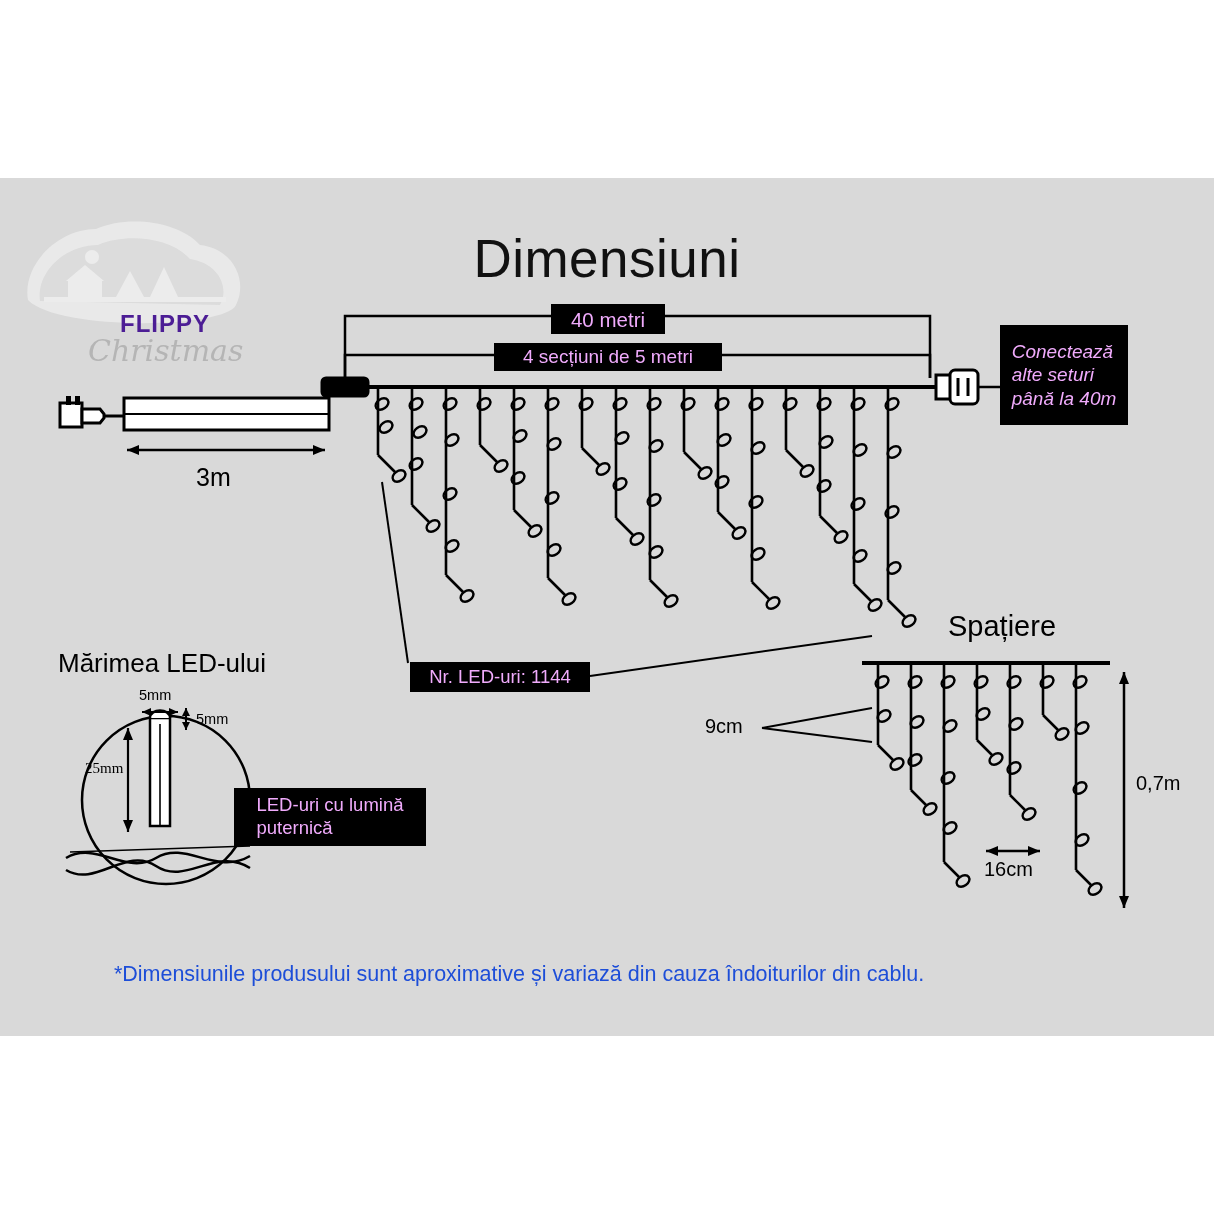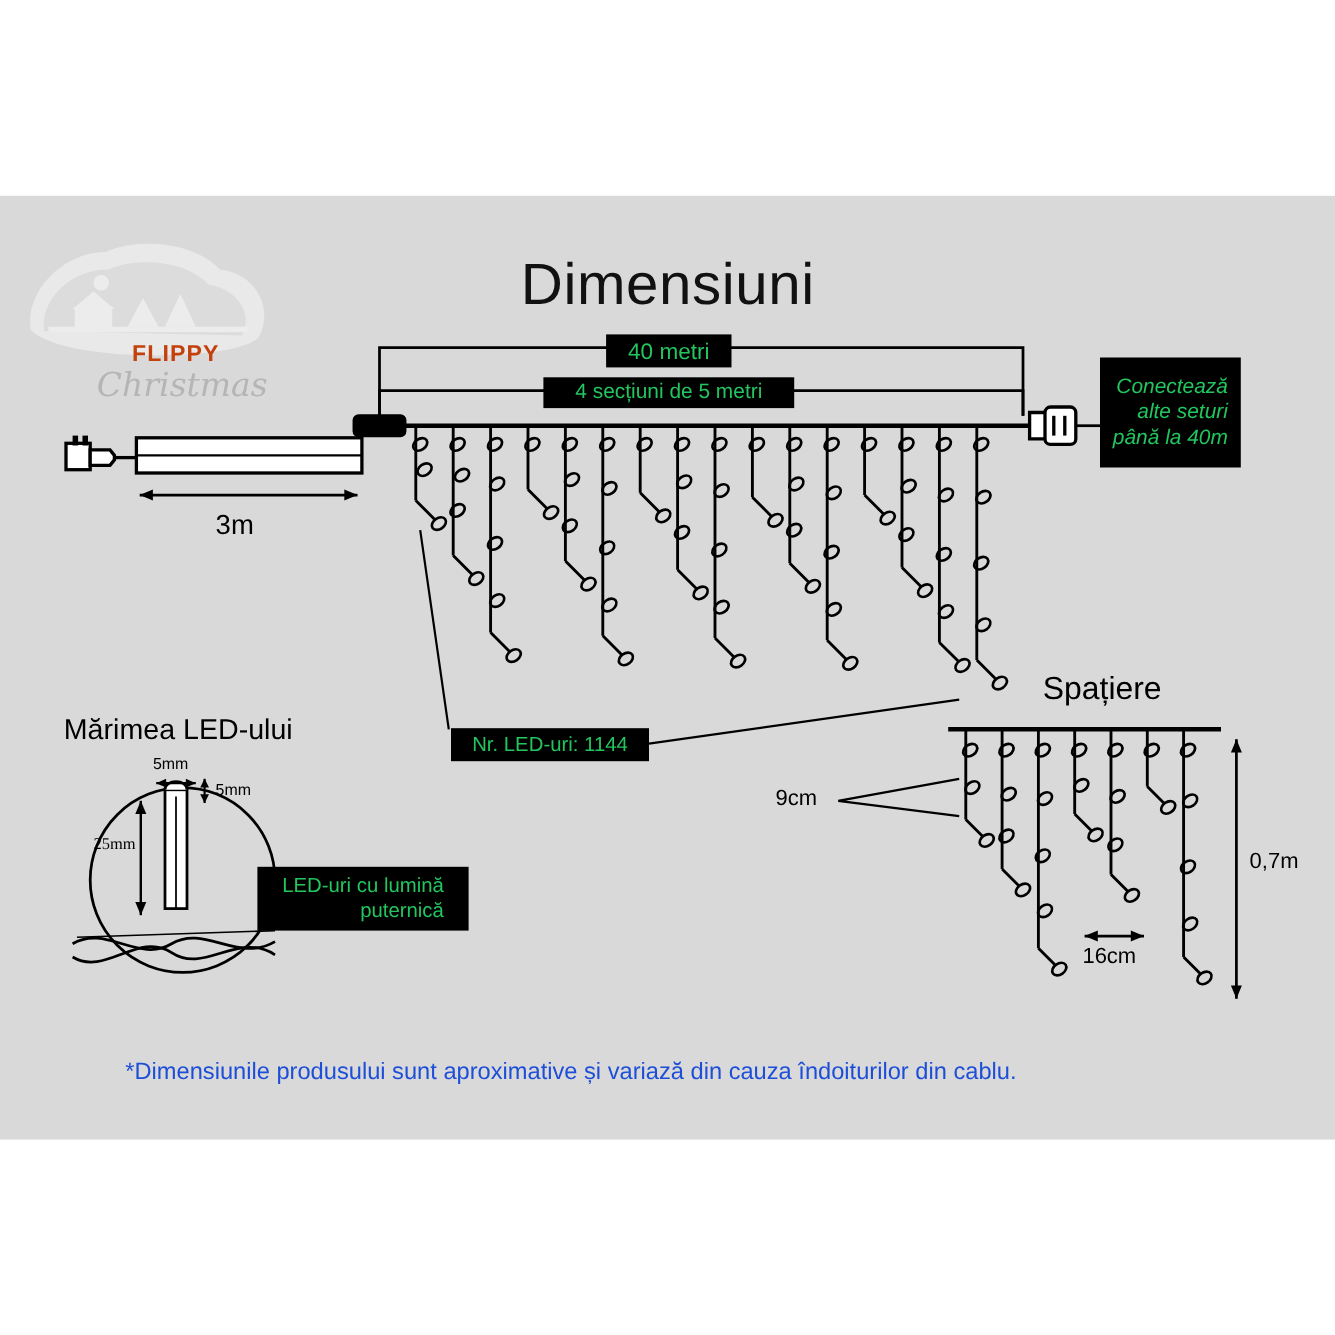--- a/index.html
+++ b/index.html
@@ -34,25 +34,25 @@
     pointer-events: none;
   }
   .lbl {
     position: absolute;
     color: #000;
     white-space: pre;
   }
   .blackbox {
     position: absolute;
     background: #000;
-    color: #22c55e;
+    color: #f0abfc;
     display: flex;
     align-items: center;
     justify-content: center;
-    text-align: right;
+    text-align: left;
     line-height: 1.22;
     white-space: pre-line;
   }
   #title {
     position: absolute;
     left: 0;
     top: 228px;
     width: 1214px;
     text-align: center;
     font-size: 53px;
@@ -74,22 +74,22 @@
     left: 18px;
     top: 205px;
     width: 235px;
     height: 165px;
     opacity: 0.5;
   }
   .logo-text1 {
     position: absolute;
     left: 120px;
     top: 310px;
-    font-size: 21px;
-    color: #c2410c;
+    font-size: 24px;
+    color: #4c1d95;
     letter-spacing: 1px;
     font-weight: bold;
   }
   .logo-text2 {
     position: absolute;
     left: 88px;
     top: 333px;
     font-size: 30px;
     color: #b5b5b5;
     font-family: "DejaVu Serif", serif;

